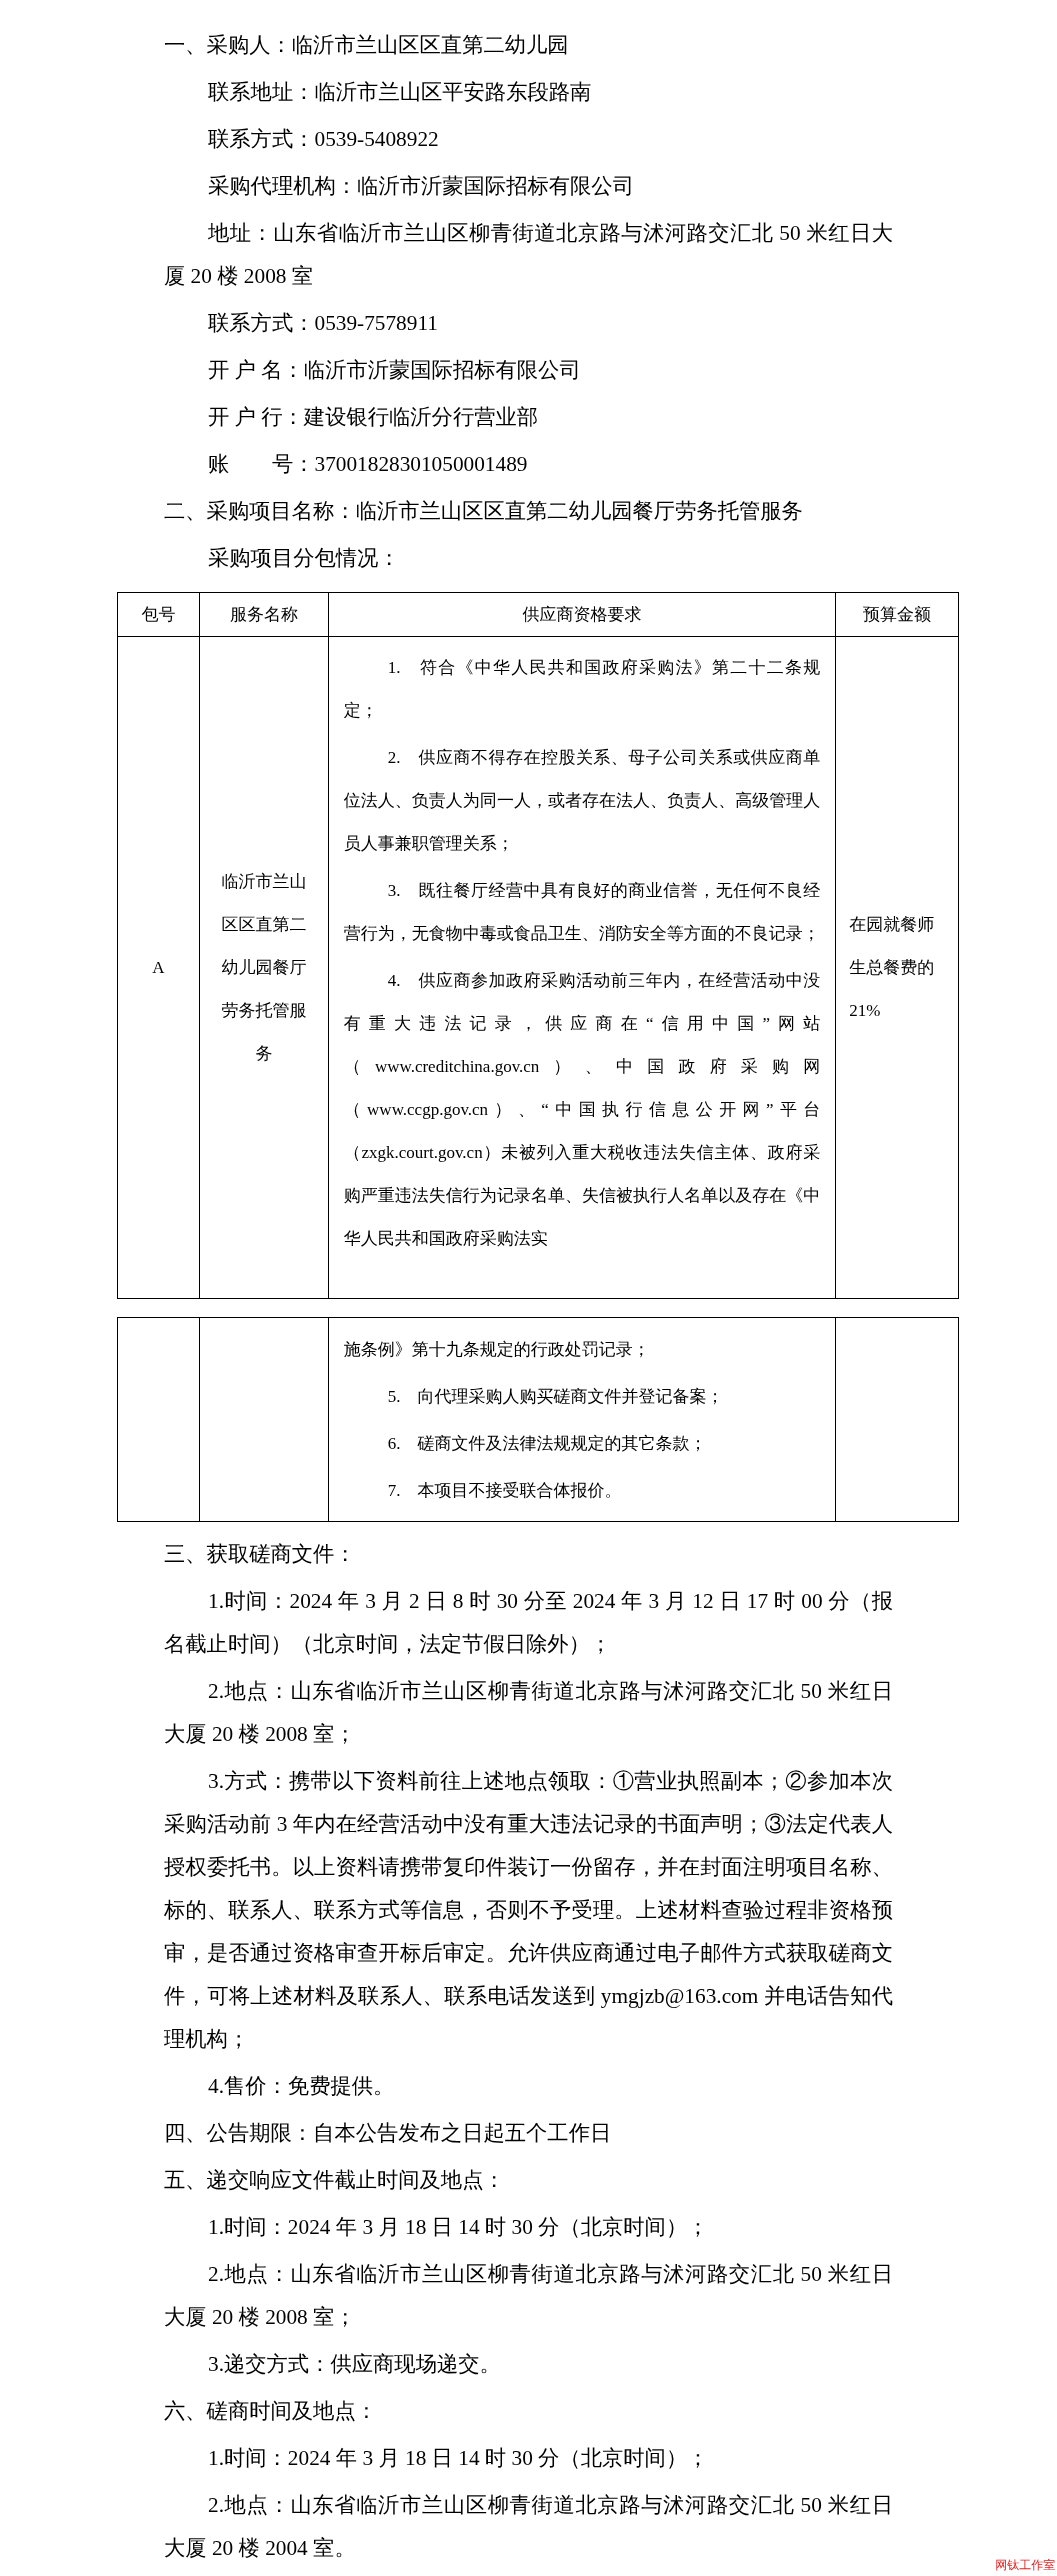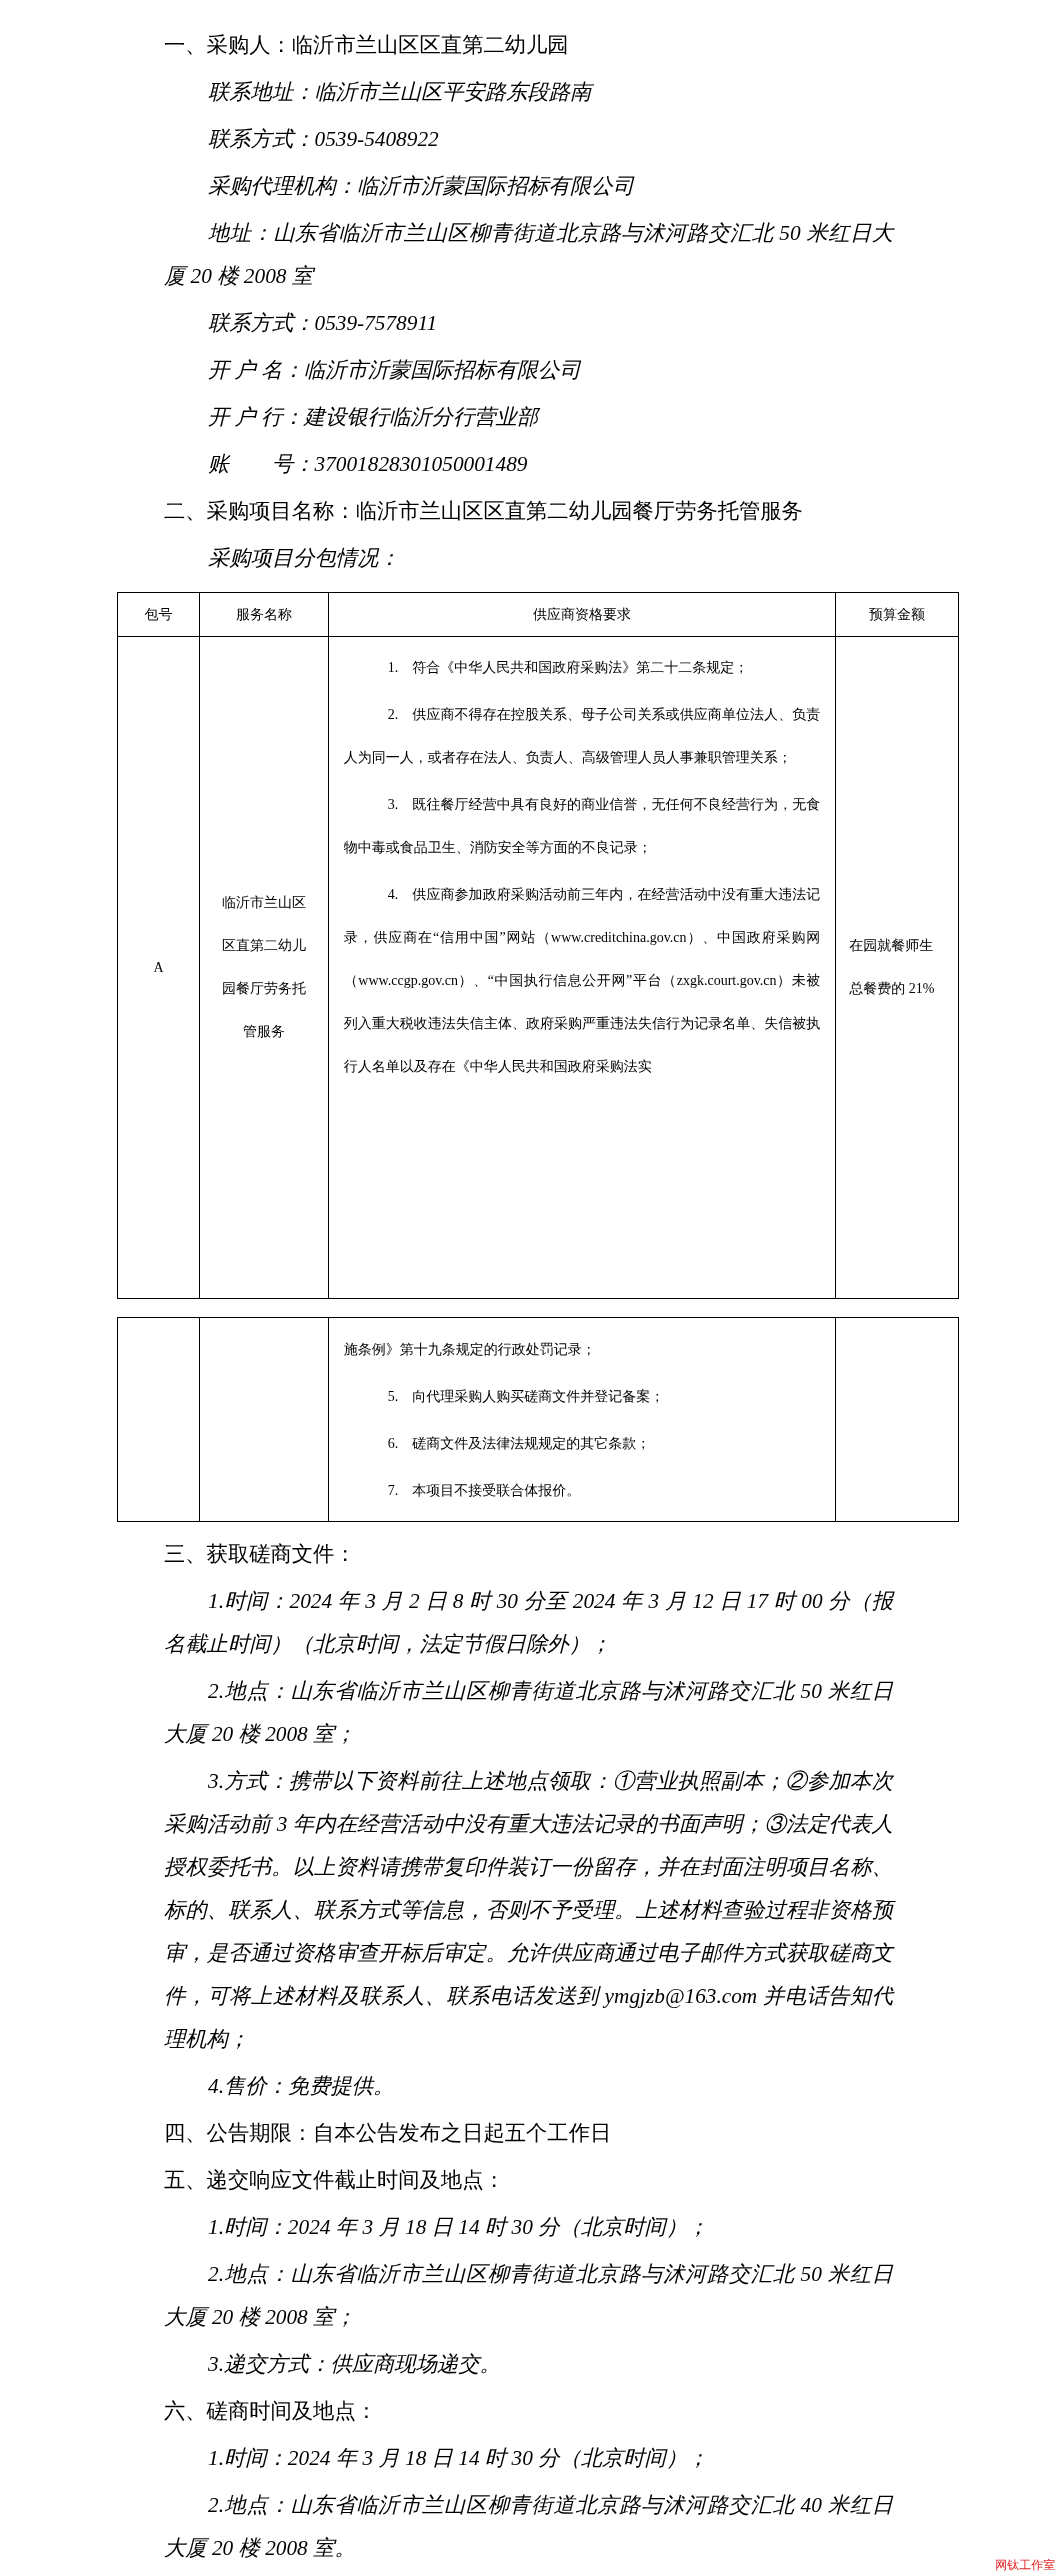--- a/index.html
+++ b/index.html
@@ -7,25 +7,25 @@
     width:1058px;height:2576px;background:#ffffff;color:#000;
     font-family:"Liberation Serif","DejaVu Serif",serif;
     position:relative;overflow:hidden;
   }
   .page{
     padding:20px 161px 0 160px;
     font-size:21.3px;line-height:43px;
   }
   .page p{margin:4px;text-align:justify;}
   p.h{text-indent:0;}
-  p.ind{text-indent:44px;font-style:italic;}
+  p.ind{text-indent:44px;}
   table{
     border-collapse:collapse;table-layout:fixed;
     width:841px;margin-left:-43px;
-    font-size:14px;line-height:43px;
+    font-size:17px;line-height:43px;
   }
   table.tbl1{margin-top:12px;}
   table.tbl2{margin-top:18.7px;}
   th,td{border:1.3px solid #000;font-weight:normal;}
   th{text-align:center;height:42px;padding:0 2.7px;}
   td.cell-pkg{ text-align:center;vertical-align:middle;padding:0 6.7px;}
   td.cell-service{text-align:center;vertical-align:middle;padding:0 20px;}
   td.cell-req{vertical-align:top;padding:5.3px 10.7px;height:650px;}
   td.cell-req2{vertical-align:top;padding:5.3px 10.7px;height:176px;}
   td.cell-budget{vertical-align:middle;padding:0 13.3px;text-align:left;}
@@ -116,21 +116,21 @@
 
     <p class="h">四、公告期限：自本公告发布之日起五个工作日</p>
 
     <p class="h">五、递交响应文件截止时间及地点：</p>
     <p class="ind">1.时间：2024 年 3 月 18 日 14 时 30 分（北京时间）；</p>
     <p class="ind">2.地点：山东省临沂市兰山区柳青街道北京路与沭河路交汇北 50 米红日大厦 20 楼 2008 室；</p>
     <p class="ind">3.递交方式：供应商现场递交。</p>
 
     <p class="h">六、磋商时间及地点：</p>
     <p class="ind">1.时间：2024 年 3 月 18 日 14 时 30 分（北京时间）；</p>
-    <p class="ind">2.地点：山东省临沂市兰山区柳青街道北京路与沭河路交汇北 40 米红日大厦 20 楼 2008 室。</p>
+    <p class="ind">2.地点：山东省临沂市兰山区柳青街道北京路与沭河路交汇北 50 米红日大厦 20 楼 2004 室。</p>
 
     <p class="h">七、采购项目联系方式：</p>
 
   </div>
 
 </div>
 
 <div class="watermark" style="color: rgb(224, 32, 32);">网钛工作室</div>
 
 

